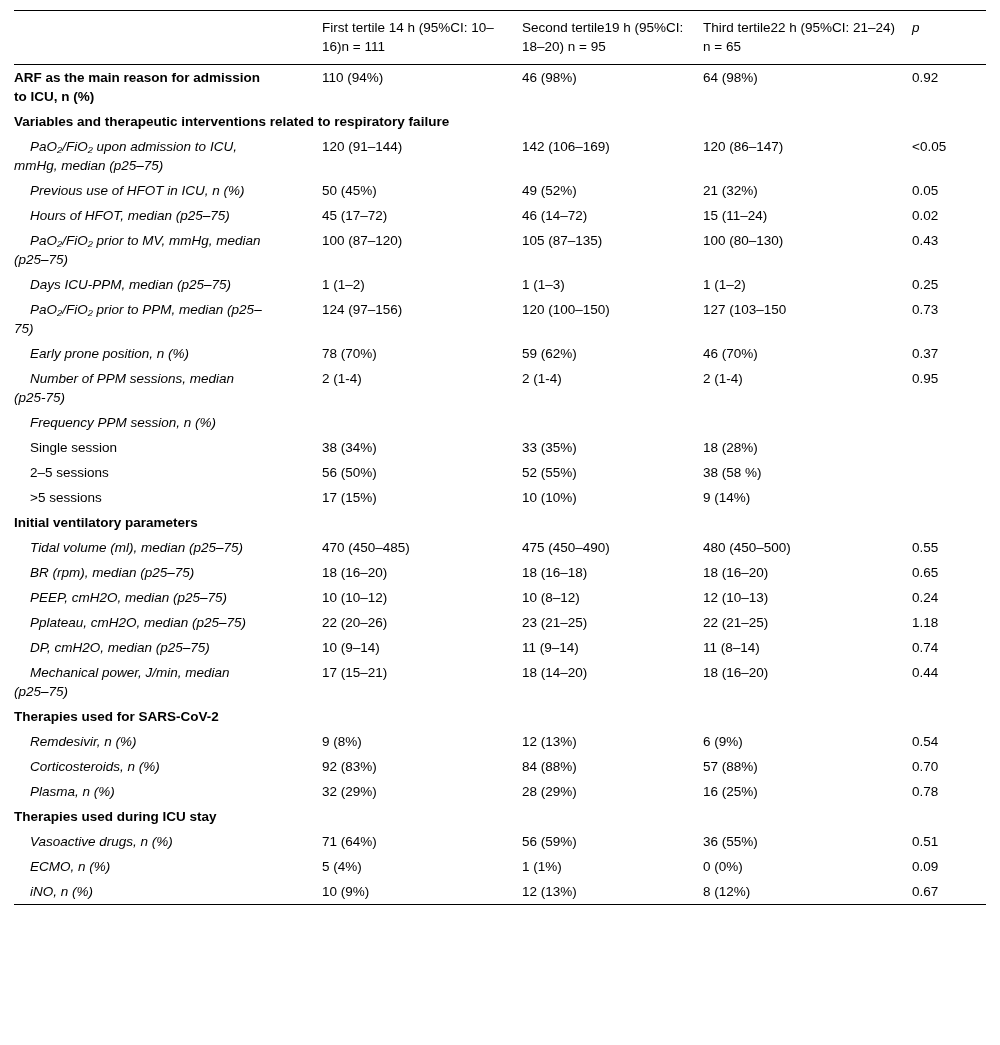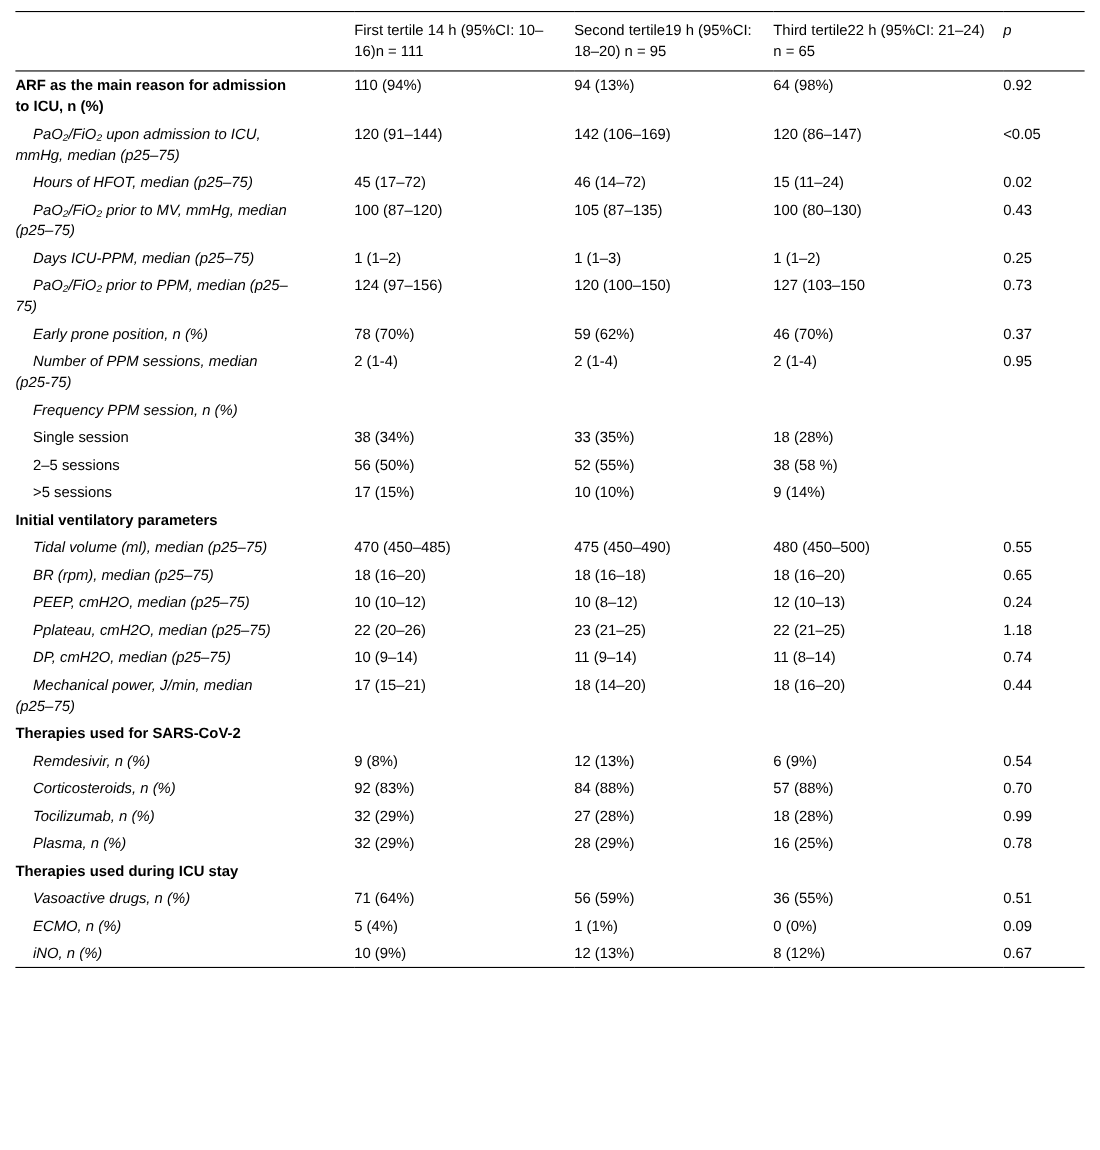--- a/index.html
+++ b/index.html
@@ -76,32 +76,42 @@
         <th>First tertile 14 h (95%CI: 10–16)n = 111</th>
         <th>Second tertile19 h (95%CI: 18–20) n = 95</th>
         <th>Third tertile22 h (95%CI: 21–24) n = 65</th>
         <th class="p-col">p</th>
       </tr>
     </thead>
     <tbody>
         <tr>
           <td class="lbl-bold">ARF as the main reason for admission to ICU, n (%)</td>
           <td>110 (94%)</td>
-          <td>94 (13%)</td>
+          <td>46 (98%)</td>
           <td>64 (98%)</td>
           <td>0.92</td>
+        </tr>
+        <tr>
+          <td colspan="5" class="lbl-section">Variables and therapeutic interventions related to respiratory failure</td>
         </tr>
         <tr>
           <td class="lbl-variable">PaO₂/FiO₂ upon admission to ICU, mmHg, median (p25–75)</td>
           <td>120 (91–144)</td>
           <td>142 (106–169)</td>
           <td>120 (86–147)</td>
           <td>&lt;0.05</td>
         </tr>
         <tr>
+          <td class="lbl-variable">Previous use of HFOT in ICU, n (%)</td>
+          <td>50 (45%)</td>
+          <td>49 (52%)</td>
+          <td>21 (32%)</td>
+          <td>0.05</td>
+        </tr>
+        <tr>
           <td class="lbl-variable">Hours of HFOT, median (p25–75)</td>
           <td>45 (17–72)</td>
           <td>46 (14–72)</td>
           <td>15 (11–24)</td>
           <td>0.02</td>
         </tr>
         <tr>
           <td class="lbl-variable">PaO₂/FiO₂ prior to MV, mmHg, median (p25–75)</td>
           <td>100 (87–120)</td>
           <td>105 (87–135)</td>
@@ -220,27 +230,20 @@
           <td>0.54</td>
         </tr>
         <tr>
           <td class="lbl-variable">Corticosteroids, n (%)</td>
           <td>92 (83%)</td>
           <td>84 (88%)</td>
           <td>57 (88%)</td>
           <td>0.70</td>
         </tr>
         <tr>
-          <td class="lbl-variable">Tocilizumab, n (%)</td>
-          <td>32 (29%)</td>
-          <td>27 (28%)</td>
-          <td>18 (28%)</td>
-          <td>0.99</td>
-        </tr>
-        <tr>
           <td class="lbl-variable">Plasma, n (%)</td>
           <td>32 (29%)</td>
           <td>28 (29%)</td>
           <td>16 (25%)</td>
           <td>0.78</td>
         </tr>
         <tr>
           <td colspan="5" class="lbl-section">Therapies used during ICU stay</td>
         </tr>
         <tr>

